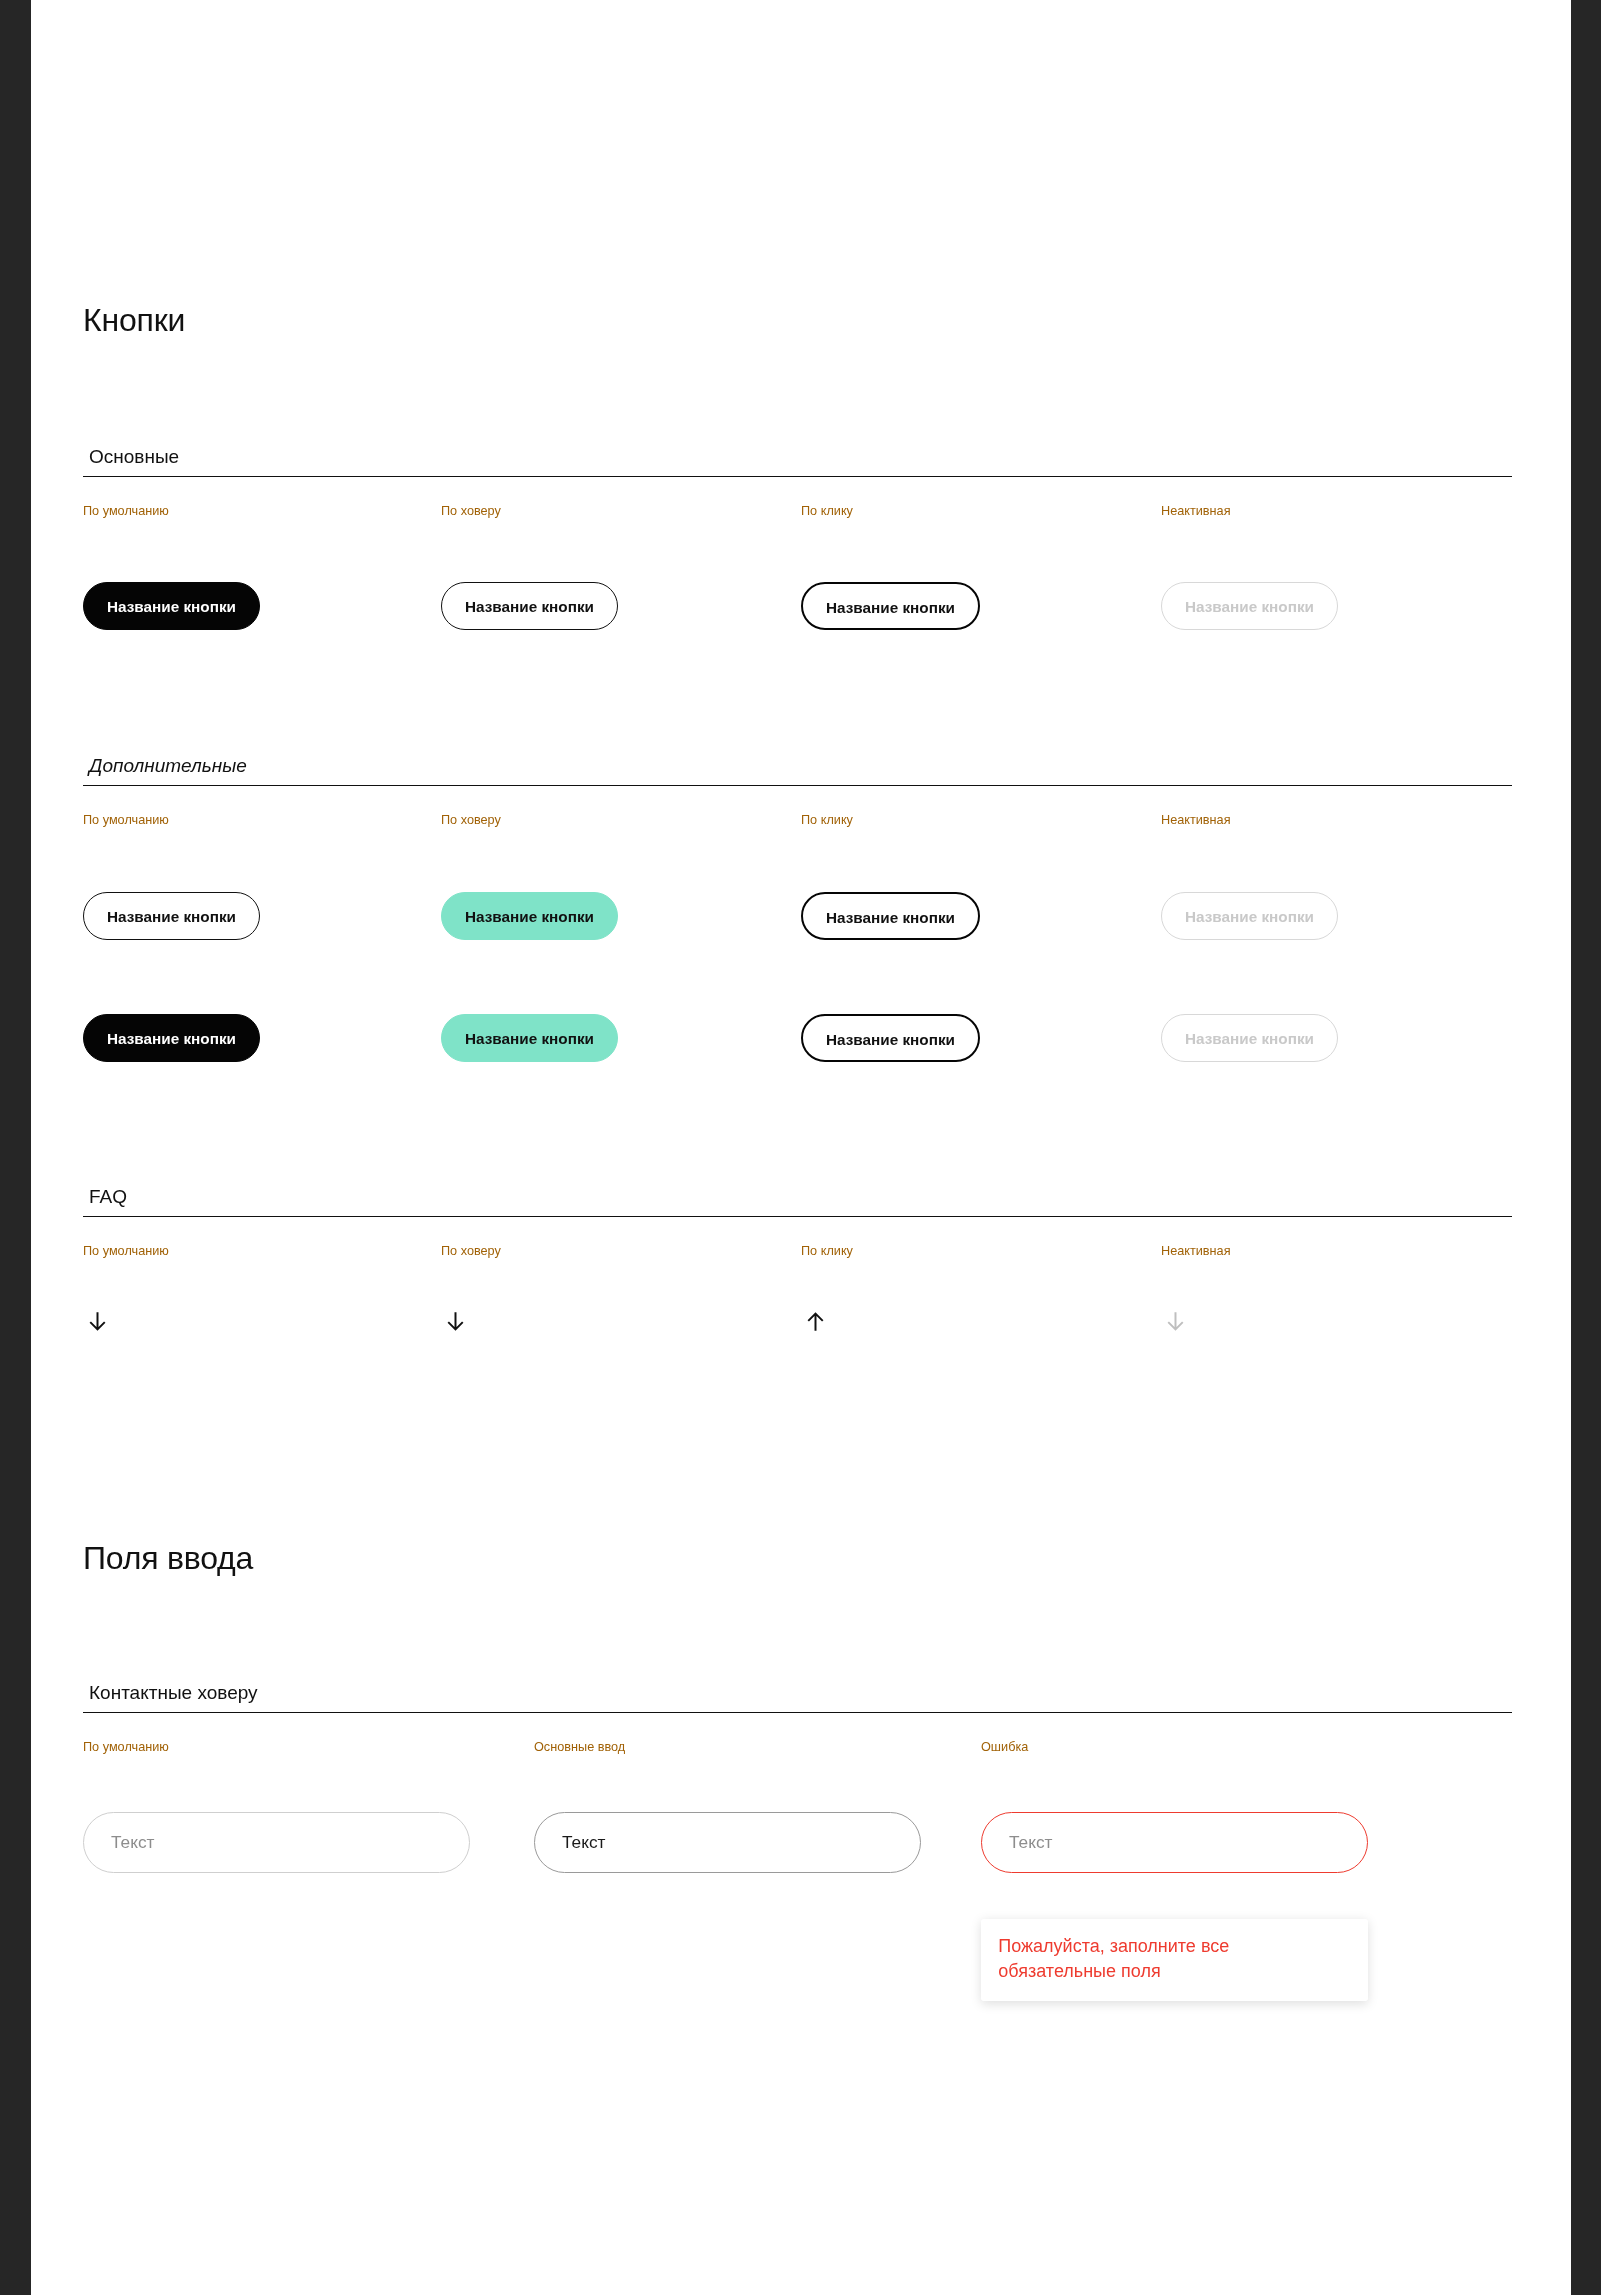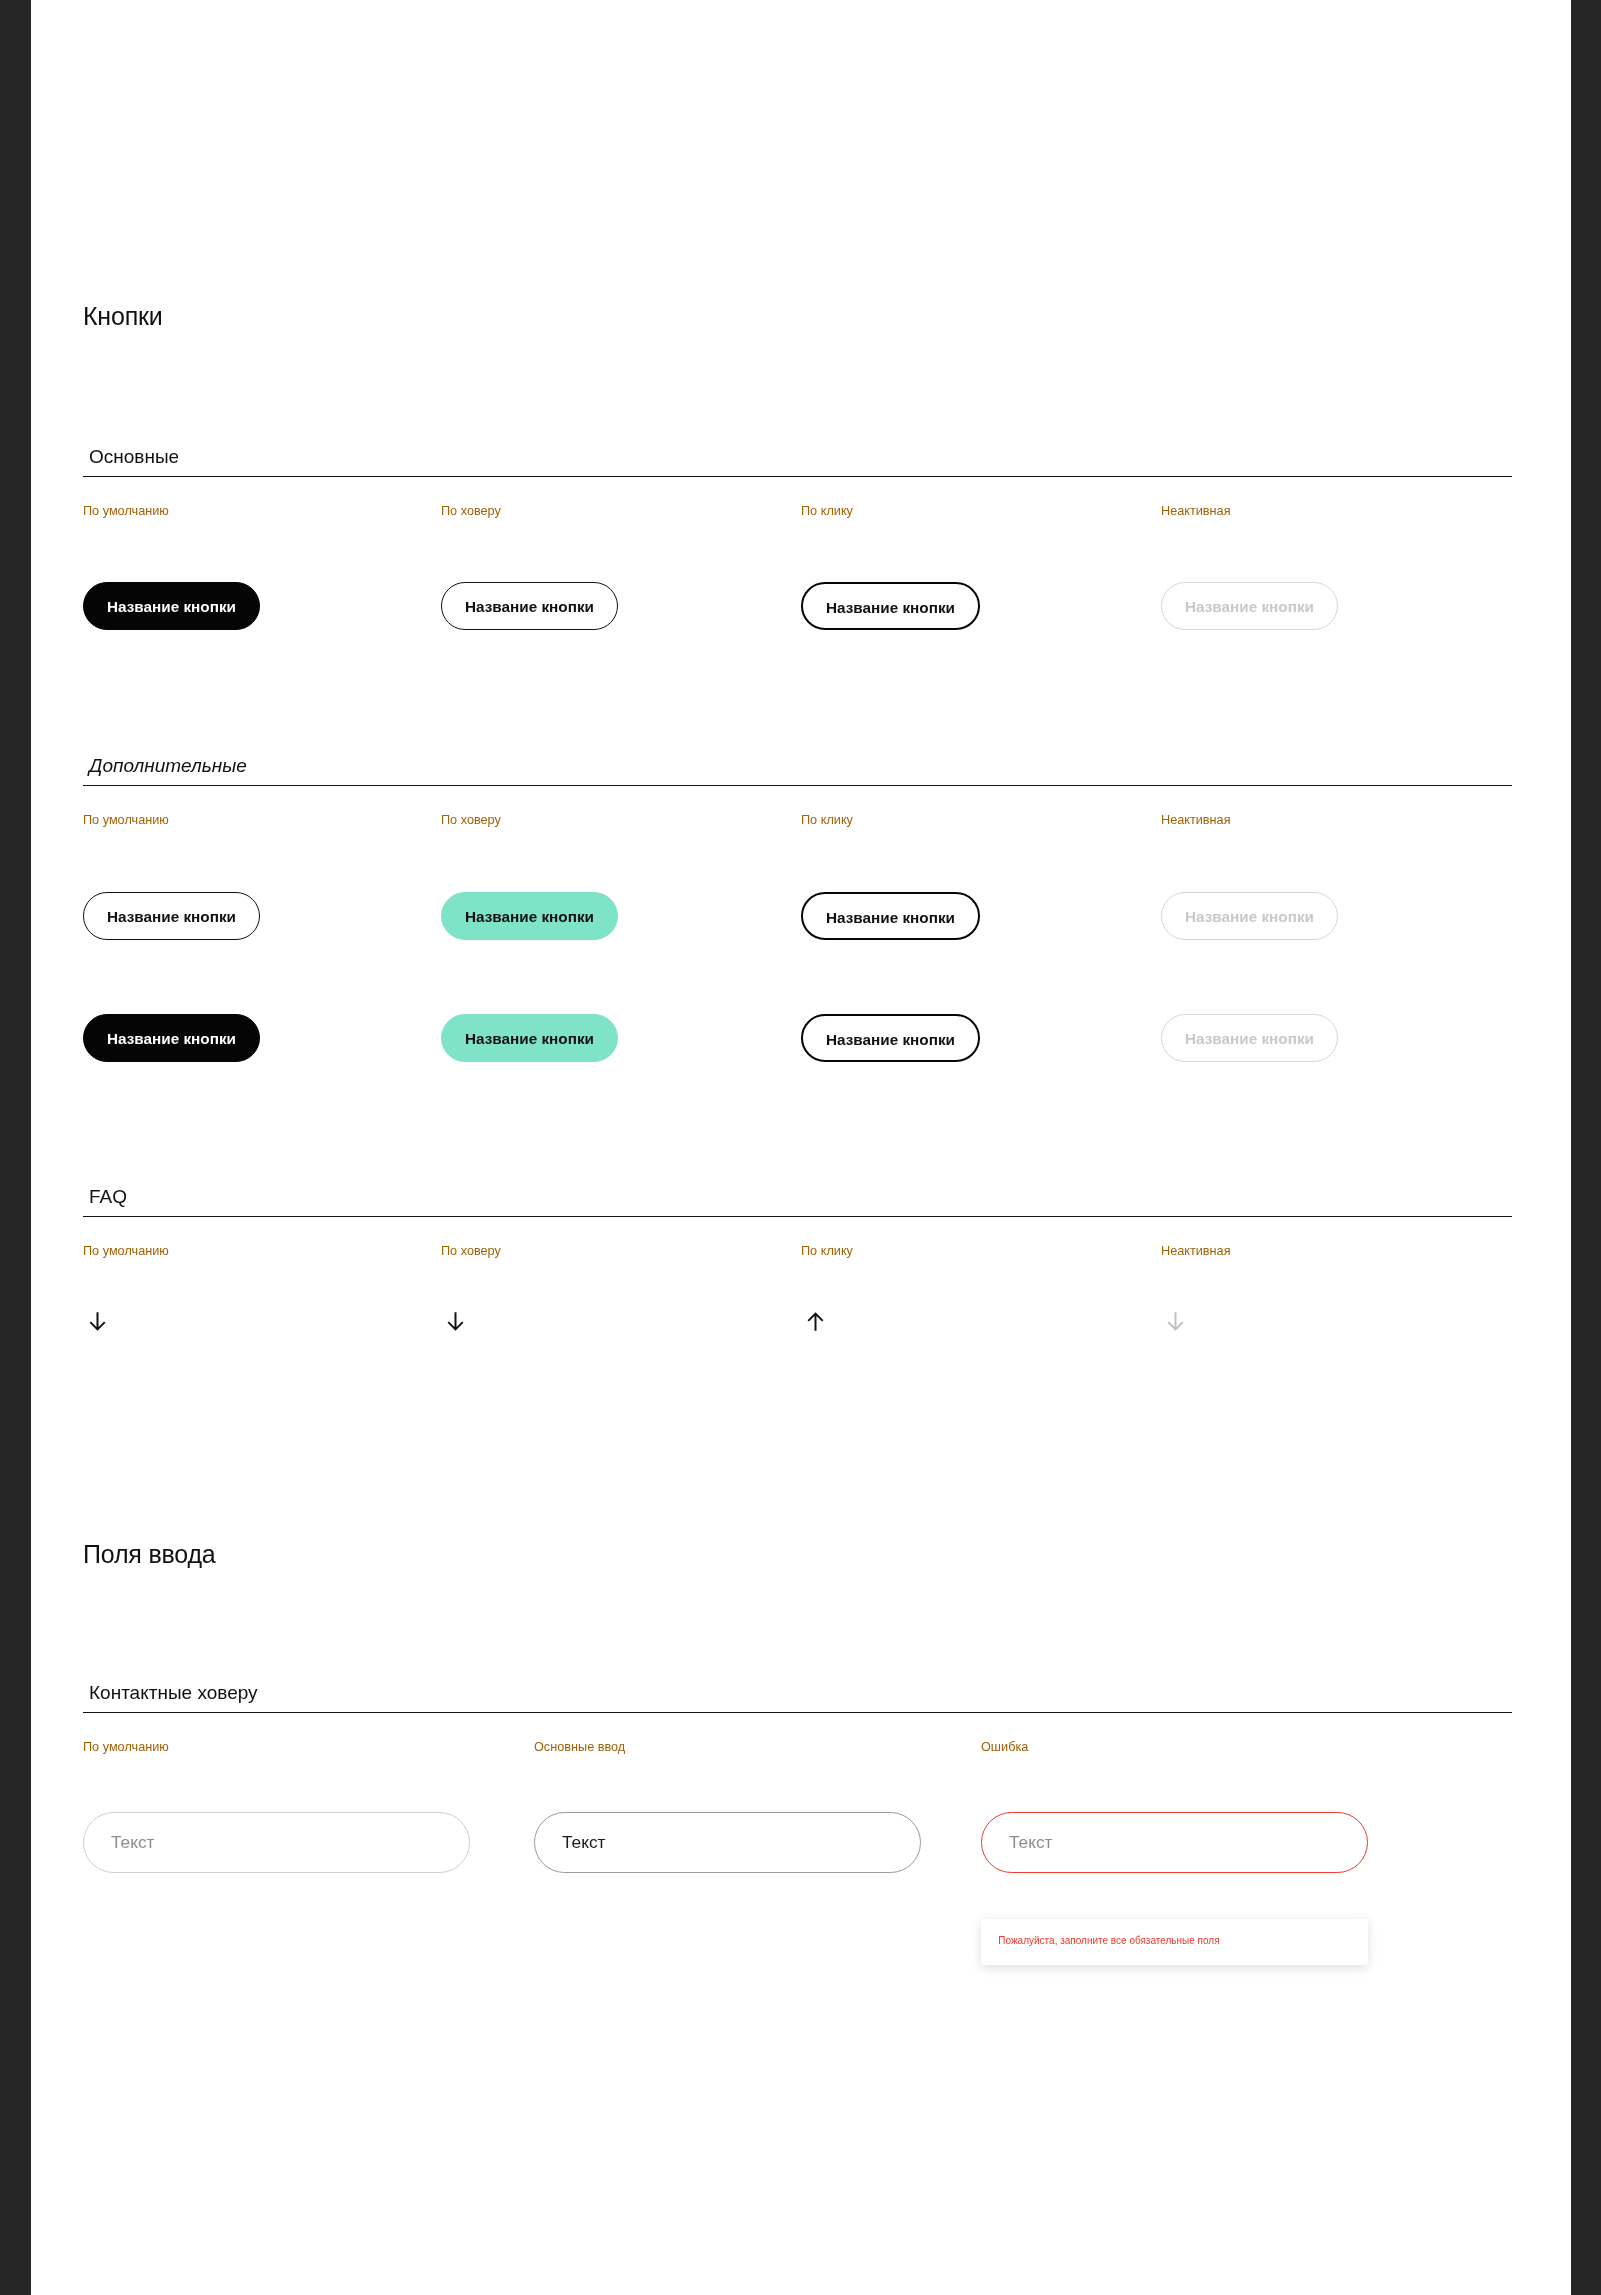--- a/index.html
+++ b/index.html
@@ -37,21 +37,21 @@
 
   .content {
     position: absolute;
     left: 52px;   
     top: 0;
     width: 1429px;
   }
 
   
   .section-title {
-    font-size: 25px;
+    font-size: 32px;
     font-weight: 400;
     color: #111111;
     letter-spacing: -0.2px;
     margin: 0;
   }
 
   .group-label {
     font-size: 19px;
     font-weight: 400;
     color: #111111;
@@ -189,21 +189,21 @@
   .field-error::placeholder { color: #8d8d8d; opacity: 1; }
 
   .tooltip {
     position: absolute;
     width: 387px;
     box-sizing: border-box;
     background: #ffffff;
     border-radius: 2.7px;
     box-shadow: 0 2.7px 10.7px rgba(0,0,0,0.13);
     padding: 14.7px 17.3px 17.3px 17.3px;
-    font-size: 10px;
+    font-size: 18px;
     line-height: 1.38;
     color: #ee3b2f;
   }
   .tooltip-arrow {
     position: absolute;
     width: 0;
     height: 0;
     border-left: 10px solid transparent;
     border-right: 10px solid transparent;
     border-bottom: 9.3px solid #ffffff;

